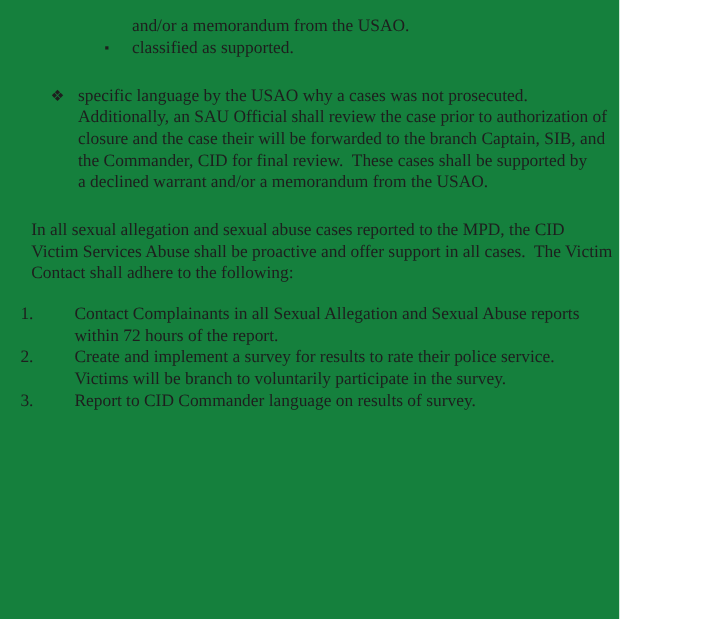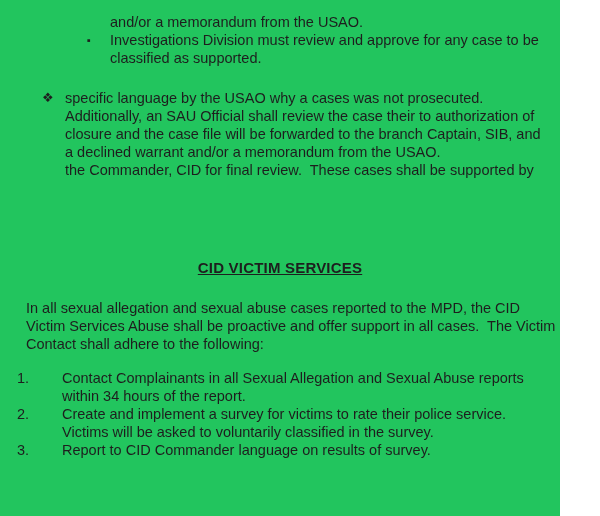--- a/index.html
+++ b/index.html
@@ -1,24 +1,24 @@
 <!DOCTYPE html>
 <html><head>
 <meta charset="utf-8">
 <title>Document</title>
 <style>
   * { margin: 0; padding: 0; box-sizing: border-box; }
   html, body { background: #ffffff; }
   .page {
     position: relative;
-    width: 560px;
+    width: 516px;
     height: 516px;
-    background: #22c55e;
+    background: #15803d;
     overflow: hidden;
-    font-family: Liberation Sans, sans-serif;
+    font-family: Liberation Serif, serif;
     font-size: 14.5px;
     line-height: 18px;
     color: #1e1e1e;
     padding-top: 13px;
   }
   .line { display: block; white-space: pre; }
 
   
   .continuation-line { margin-left: 110px; }
   .sub-bullet-item { position: relative; margin-left: 110px; }
@@ -62,53 +62,51 @@
 <body>
 
 <div class="page">
 
   <div class="continuation-line">
     <span class="line">and/or a memorandum from the USAO.</span>
   </div>
 
   <div class="sub-bullet-item">
     <span class="marker">▪</span>
-    <span class="line">Investigations Division must review and approve for any case to be</span>
     <span class="line">classified as supported.</span>
   </div>
 
   <div class="diamond-item">
     <span class="marker">❖</span>
     <span class="line">specific language by the USAO why a cases was not prosecuted.</span>
-    <span class="line">Additionally, an SAU Official shall review the case their to authorization of</span>
-    <span class="line">closure and the case file will be forwarded to the branch Captain, SIB, and</span>
+    <span class="line">Additionally, an SAU Official shall review the case prior to authorization of</span>
+    <span class="line">closure and the case their will be forwarded to the branch Captain, SIB, and</span>
+    <span class="line">the Commander, CID for final review.  These cases shall be supported by</span>
     <span class="line">a declined warrant and/or a memorandum from the USAO.</span>
-    <span class="line">the Commander, CID for final review.  These cases shall be supported by</span>
   </div>
 
-  <div class="section-heading">CID VICTIM SERVICES</div>
 
   <div class="intro-paragraph">
     <span class="line">In all sexual allegation and sexual abuse cases reported to the MPD, the CID</span>
     <span class="line">Victim Services Abuse shall be proactive and offer support in all cases.  The Victim</span>
     <span class="line">Contact shall adhere to the following:</span>
   </div>
 
   <div class="numbered-list">
 
     <div class="numbered-item">
       <span class="num">1.</span>
       <span class="line">Contact Complainants in all Sexual Allegation and Sexual Abuse reports</span>
-      <span class="line">within 34 hours of the report.</span>
+      <span class="line">within 72 hours of the report.</span>
     </div>
 
     <div class="numbered-item">
       <span class="num">2.</span>
-      <span class="line">Create and implement a survey for victims to rate their police service.</span>
-      <span class="line">Victims will be asked to voluntarily classified in the survey.</span>
+      <span class="line">Create and implement a survey for results to rate their police service.</span>
+      <span class="line">Victims will be branch to voluntarily participate in the survey.</span>
     </div>
 
     <div class="numbered-item">
       <span class="num">3.</span>
       <span class="line">Report to CID Commander language on results of survey.</span>
     </div>
 
   </div>
 
 </div>

